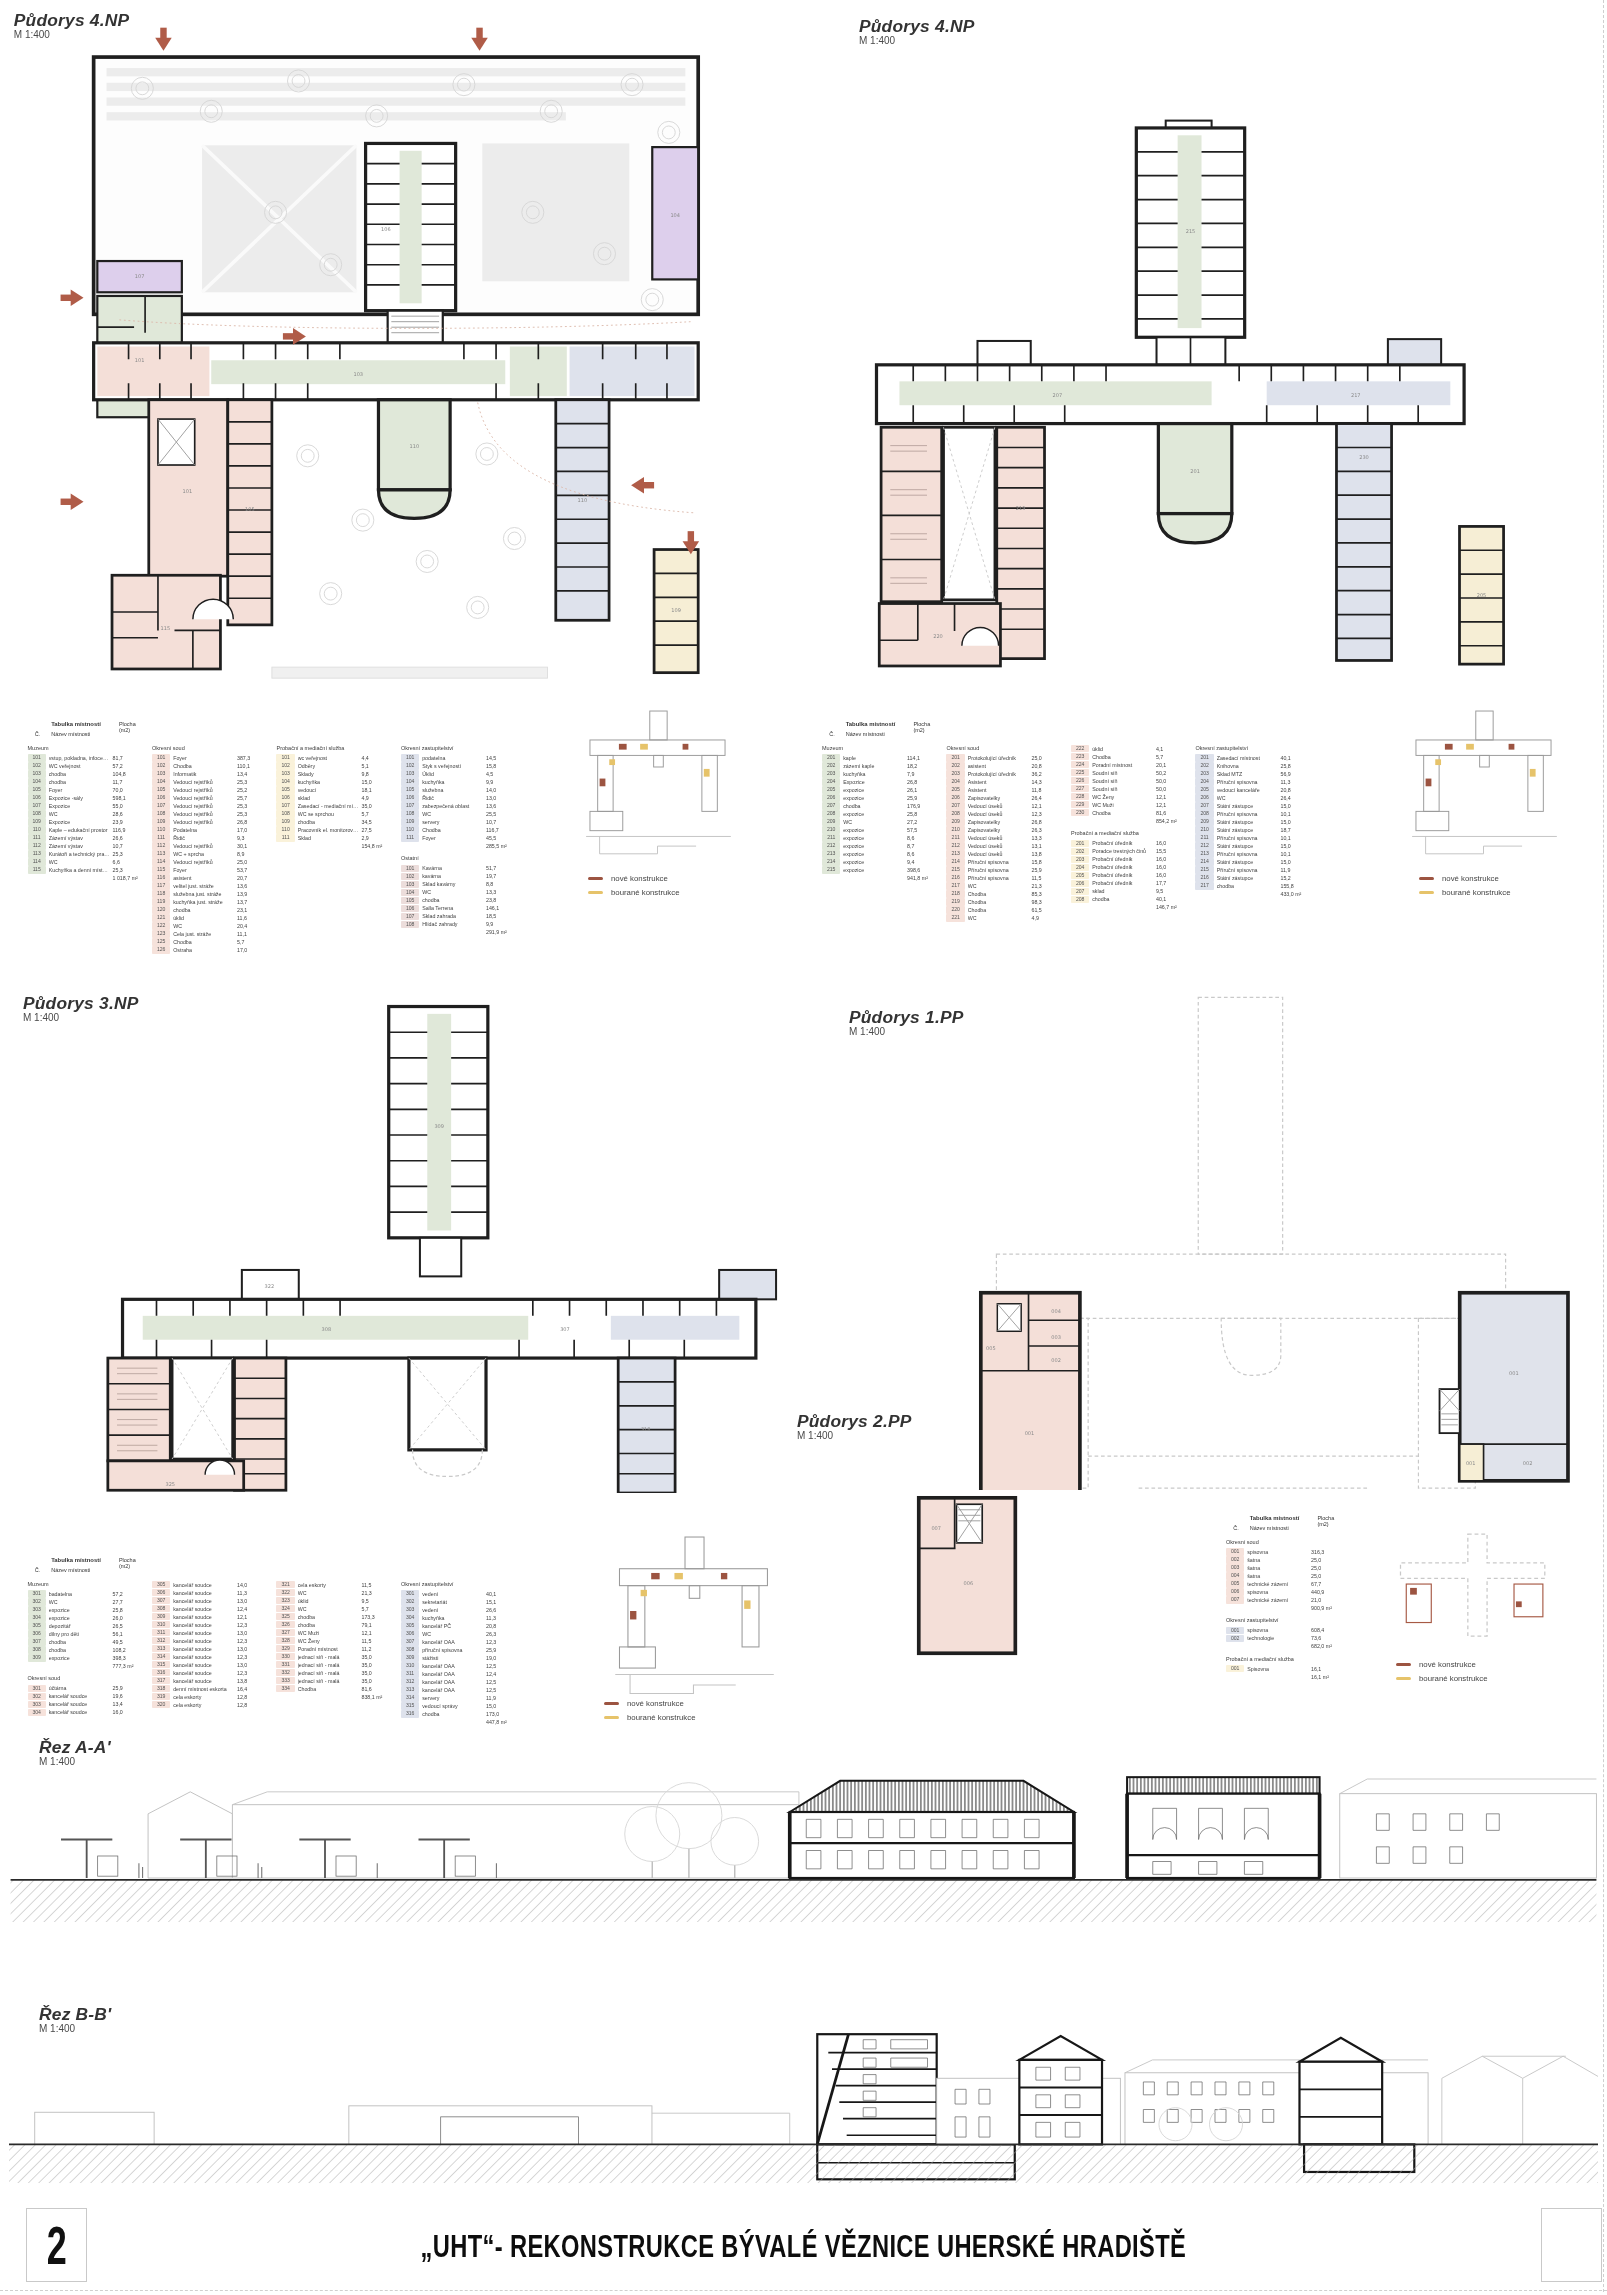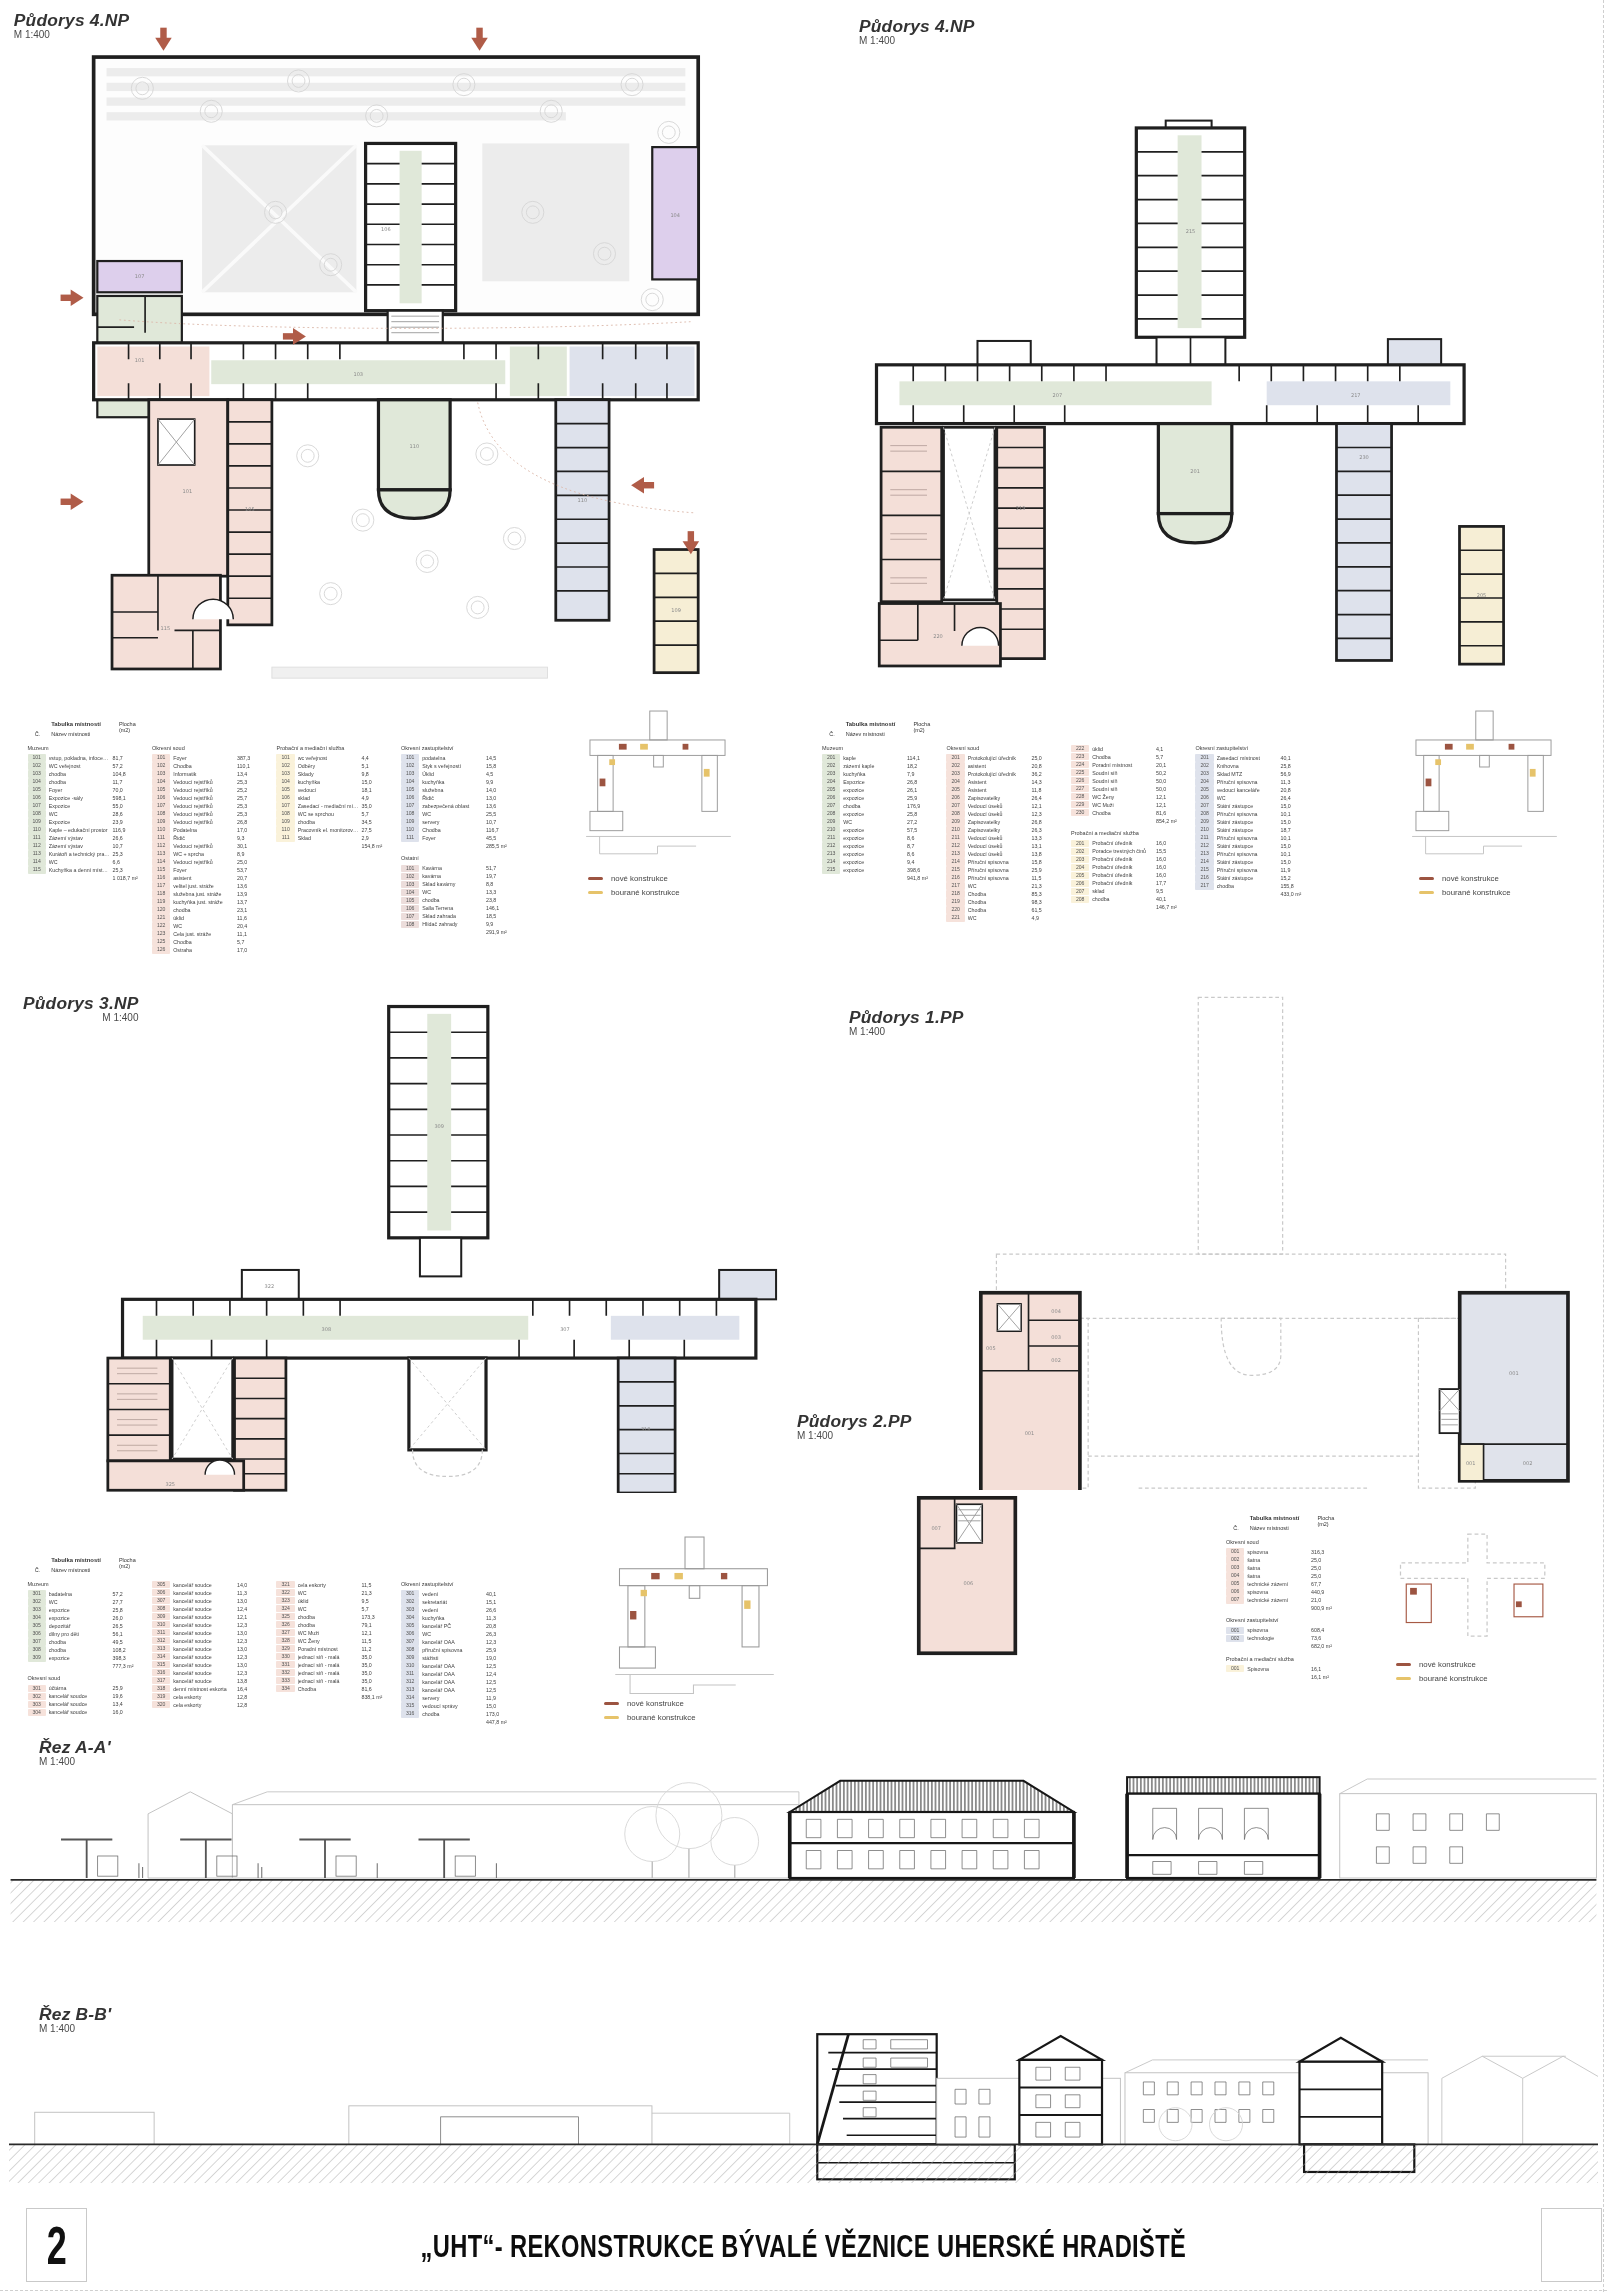--- a/index.html
+++ b/index.html
@@ -1057,21 +1057,21 @@
   <div class="legrow">
     <span class="legswatch" style="background:#9c5441"></span>
     <span class="leglabel">nové konstrukce</span>
   </div>
   <div class="legrow">
     <span class="legswatch" style="background:#e6c36a"></span>
     <span class="leglabel">bourané konstrukce</span>
   </div>
 </div>
 
-<div class="abs" style="left:23px;top:994px;text-align:right;">
+<div class="abs" style="left:23px;top:994px;">
   <div class="ptitle">Půdorys 3.NP</div>
   <div class="pscale">M 1:400</div>
 </div>
 <svg class="abs" style="left:23px;top:990px" width="781" height="503" viewBox="0 0 850 548">
   <g>
     <rect x="398" y="18" width="108" height="252" class="wall"></rect>
     <rect x="440" y="26" width="26" height="236" fill="#e0e8d9" stroke="none"></rect>
     <path class="divp" d="M398 46 h42 M398 74 h42 M398 102 h42 M398 130 h42 M398 158 h42 M398 186 h42 M398 214 h42 M398 242 h42 M466 46 h40 M466 74 h40 M466 102 h40 M466 130 h40 M466 158 h40 M466 186 h40 M466 214 h40 M466 242 h40"></path>
     <rect x="432" y="270" width="45" height="42" fill="#fff" stroke="#1f1f1f" stroke-width="2.2"></rect>
   </g>

